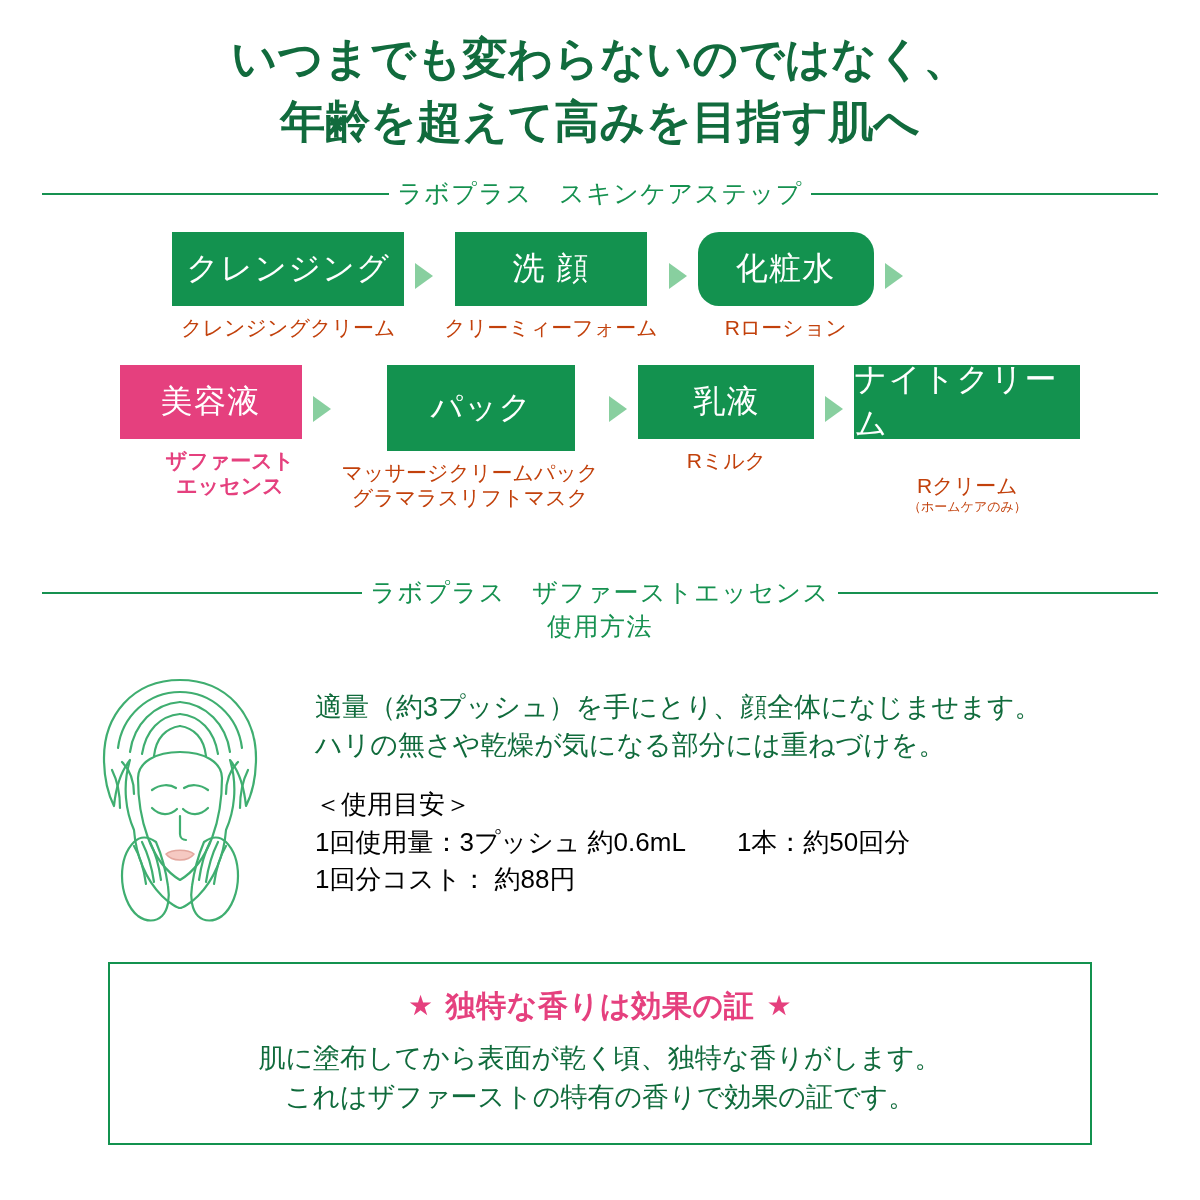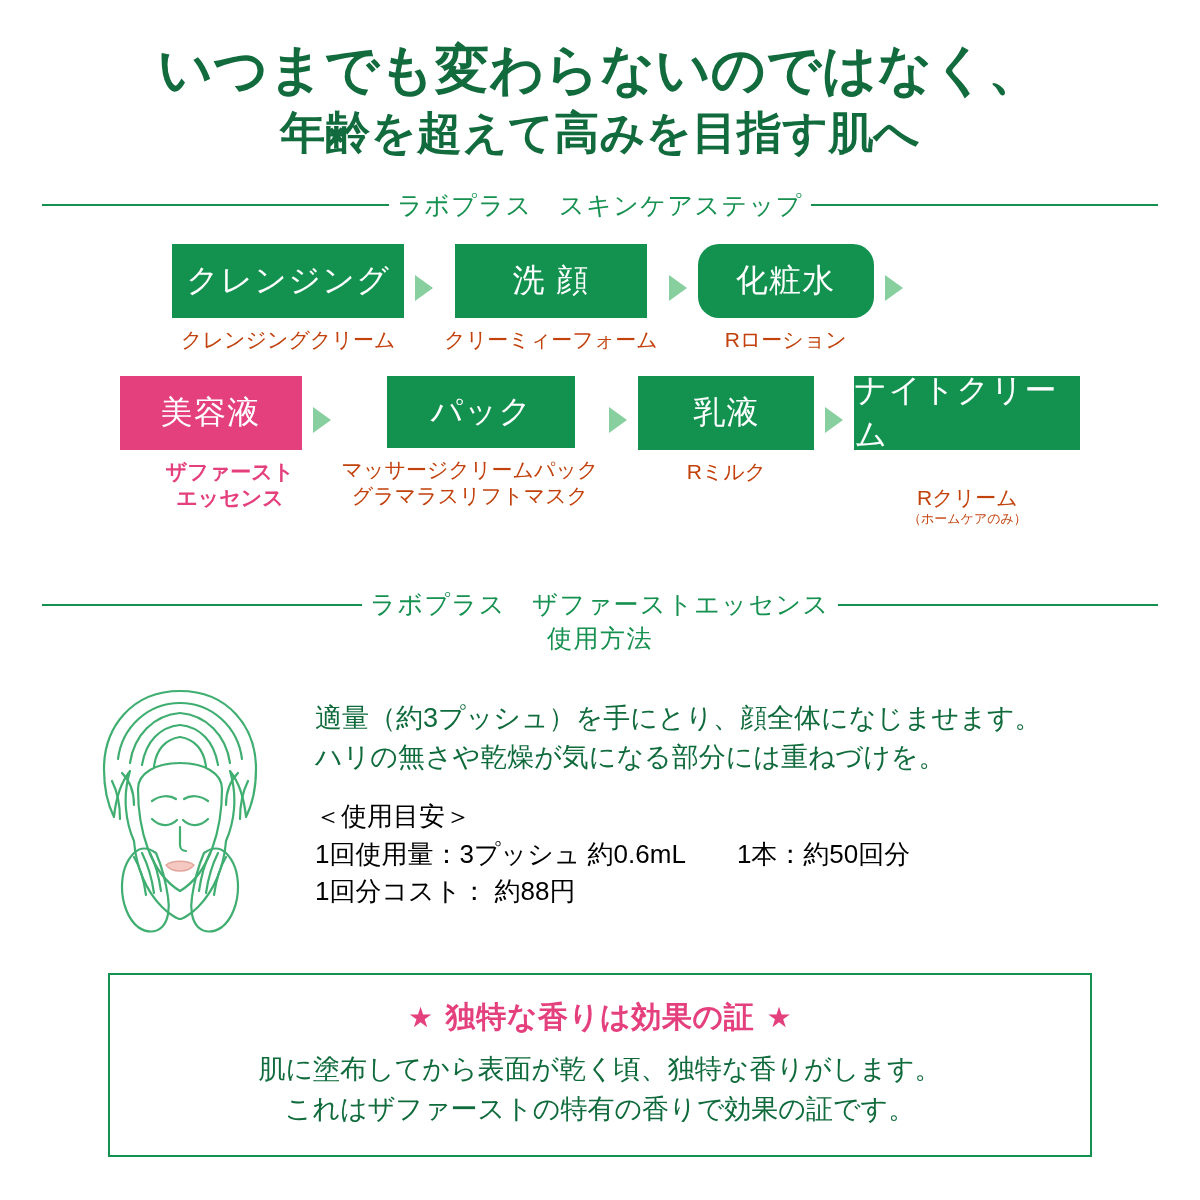--- a/index.html
+++ b/index.html
@@ -23,21 +23,21 @@
 
   
   .headline {
     text-align: center;
     padding-top: 34px;
     color: #116b3d;
     font-weight: bold;
     line-height: 1.30;
     letter-spacing: 0.01em;
   }
-  .headline .l1 { font-size: 54px; display: block; }
+  .headline .l1 { font-size: 45px; display: block; font-family: Liberation Mono, monospace; }
   .headline .l2 { font-size: 45px; display: block; }
 
   
   .section-title {
     display: flex;
     align-items: center;
     gap: 8px;
     margin: 26px 42px 0 42px;
     color: #169150;
   }
@@ -217,21 +217,21 @@
     <div class="step-row" style="margin-top:24px;">
       <div class="step-cell">
         <div class="chip pink" style="width:182px;height:74px;">美容液</div>
         <div class="caption pink">ザファースト
 エッセンス</div>
       </div>
 
       <div class="arrow"></div>
 
       <div class="step-cell">
-        <div class="chip" style="width:188px;height:72px;margin-left:23px;">パック</div>
+        <div class="chip" style="width:188px;height:86px;margin-left:23px;">パック</div>
         <div class="caption">マッサージクリームパック
 グラマラスリフトマスク</div>
       </div>
 
       <div class="arrow"></div>
 
       <div class="step-cell">
         <div class="chip" style="width:176px;height:74px;">乳液</div>
         <div class="caption">Rミルク</div>
       </div>

